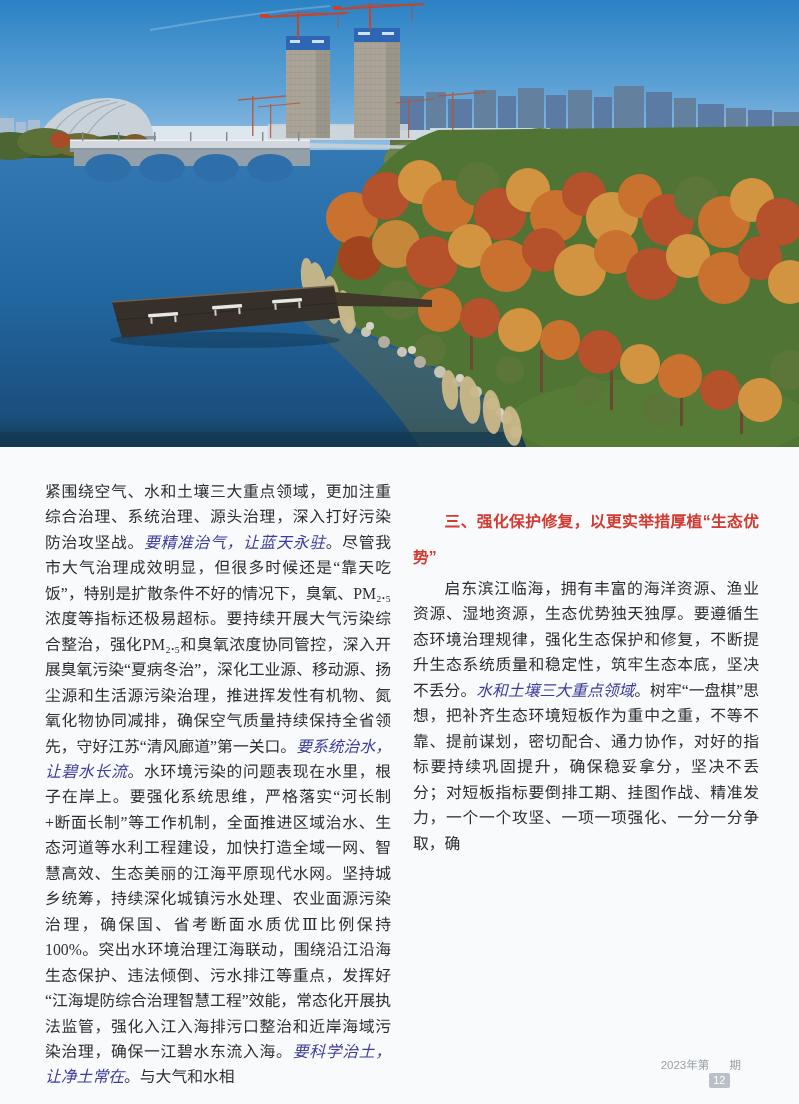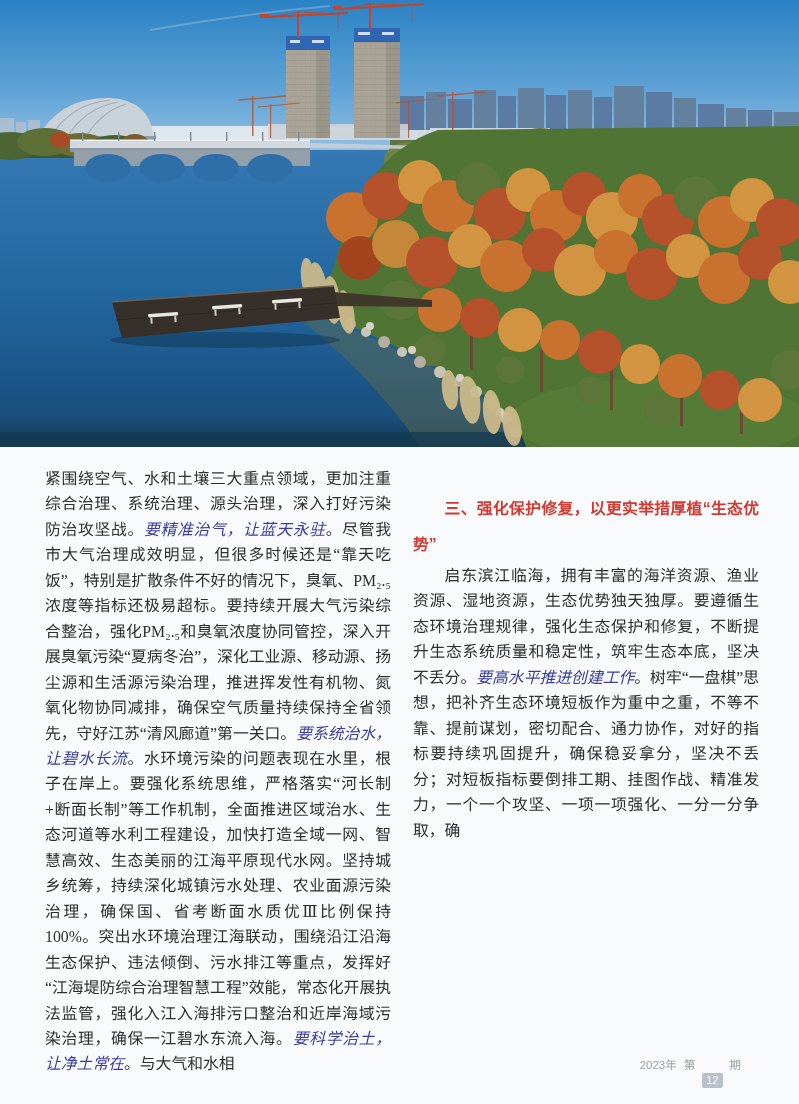--- a/index.html
+++ b/index.html
@@ -5,31 +5,31 @@
   :root{
     --page_bg:#f8fafb; --body_text:#2e2f33; --emphasis_blue:#3c3c9e;
     --heading_red:#d23a32; --footer_text:#9aa1a8; --issue_box_bg:#b9c0c7; --issue_box_text:#ffffff;
   }
   html,body{margin:0;padding:0;}
   body{width:799px;height:1104px;background:#ffffff;}
   .page{position:relative;width:799px;height:1104px;background:var(--page_bg);overflow:hidden;
         font-family:"Liberation Serif","DejaVu Serif",serif;}
   .hero{position:absolute;top:0;left:0;width:799px;height:447px;margin:0;overflow:hidden;}
   .hero svg{display:block;}
-  .article{position:absolute;top:466px;left:45px;width:714px;display:flex;gap:22px;}
+  .article{position:absolute;top:479px;left:45px;width:714px;display:flex;gap:22px;}
   .col{width:346px;font-size:15.8px;line-height:25.45px;color:var(--body_text);
        text-align:justify;text-justify:inter-ideograph;overflow-wrap:anywhere;}
   .col p{margin:0;}
   .col p.indent{text-indent:2em;}
   .col h3.heading{margin:25px 0 0 0;font-size:15.8px;line-height:36px;text-indent:2em;
        font-family:"Liberation Sans","DejaVu Sans",sans-serif;font-weight:bold;
        color:var(--heading_red);text-align:justify;}
   .run-normal{color:var(--body_text);}
   .run-emphasis{color:var(--emphasis_blue);font-style:italic;}
-  .page-footer{position:absolute;top:1039px;right:58px;display:flex;align-items:center;gap:7px;
+  .page-footer{position:absolute;top:1039px;right:58px;display:flex;align-items:center;
        font-family:"Liberation Sans","DejaVu Sans",sans-serif;font-size:11.5px;color:var(--footer_text);}
   .issue-box{display:inline-block;background:var(--issue_box_bg);color:var(--issue_box_text);
        padding:1px 4px;border-radius:2px;font-size:11px;line-height:13px;margin-top:34px;}
 </style>
 </head>
 <body>
 
 <div class="page">
 
   <figure class="hero" aria-label="航拍秋景：湖面木栈道与长椅，岸边成排红橙色水杉，远处拱桥、贝壳形场馆和在建高楼塔吊下的城市天际线">
@@ -306,21 +306,21 @@
       </g>
     </svg>
   </figure>
 
   <main class="article">
     <div class="col">
         <p class=""><span class="run-normal">紧围绕空气、水和土壤三大重点领域，更加注重综合治理、系统治理、源头治理，深入打好污染防治攻坚战。</span><span class="run-emphasis">要精准治气，让蓝天永驻</span><span class="run-normal">。尽管我市大气治理成效明显，但很多时候还是“靠天吃饭”，特别是扩散条件不好的情况下，臭氧、PM₂.₅浓度等指标还极易超标。要持续开展大气污染综合整治，强化PM₂.₅和臭氧浓度协同管控，深入开展臭氧污染“夏病冬治”，深化工业源、移动源、扬尘源和生活源污染治理，推进挥发性有机物、氮氧化物协同减排，确保空气质量持续保持全省领先，守好江苏“清风廊道”第一关口。</span><span class="run-emphasis">要系统治水，让碧水长流</span><span class="run-normal">。水环境污染的问题表现在水里，根子在岸上。要强化系统思维，严格落实“河长制+断面长制”等工作机制，全面推进区域治水、生态河道等水利工程建设，加快打造全域一网、智慧高效、生态美丽的江海平原现代水网。坚持城乡统筹，持续深化城镇污水处理、农业面源污染治理，确保国、省考断面水质优Ⅲ比例保持100%。突出水环境治理江海联动，围绕沿江沿海生态保护、违法倾倒、污水排江等重点，发挥好“江海堤防综合治理智慧工程”效能，常态化开展执法监管，强化入江入海排污口整治和近岸海域污染治理，确保一江碧水东流入海。</span><span class="run-emphasis">要科学治土，让净土常在</span><span class="run-normal">。与大气和水相</span></p>
       </div>
     <div class="col">
         <h3 class="heading"><span class="run-normal" style="color: inherit;">三、强化保护修复，以更实举措厚植“生态优势”</span></h3>
-        <p class="indent"><span class="run-normal">启东滨江临海，拥有丰富的海洋资源、渔业资源、湿地资源，生态优势独天独厚。要遵循生态环境治理规律，强化生态保护和修复，不断提升生态系统质量和稳定性，筑牢生态本底，坚决不丢分。</span><span class="run-emphasis">要高水平推进创建工作</span><span class="run-normal">。树牢“一盘棋”思想，把补齐生态环境短板作为重中之重，不等不靠、提前谋划，密切配合、通力协作，对好的指标要持续巩固提升，确保稳妥拿分，坚决不丢分；对短板指标要倒排工期、挂图作战、精准发力，一个一个攻坚、一项一项强化、一分一分争取，确</span></p>
+        <p class="indent"><span class="run-normal">启东滨江临海，拥有丰富的海洋资源、渔业资源、湿地资源，生态优势独天独厚。要遵循生态环境治理规律，强化生态保护和修复，不断提升生态系统质量和稳定性，筑牢生态本底，坚决不丢分。</span><span class="run-emphasis">水和土壤三大重点领域</span><span class="run-normal">。树牢“一盘棋”思想，把补齐生态环境短板作为重中之重，不等不靠、提前谋划，密切配合、通力协作，对好的指标要持续巩固提升，确保稳妥拿分，坚决不丢分；对短板指标要倒排工期、挂图作战、精准发力，一个一个攻坚、一项一项强化、一分一分争取，确</span></p>
       </div>
   </main>
 
   <footer class="page-footer">
     <span>2023年</span>
     <span>第</span>
     <span class="issue-box">12</span>
     <span>期</span>
   </footer>
 

